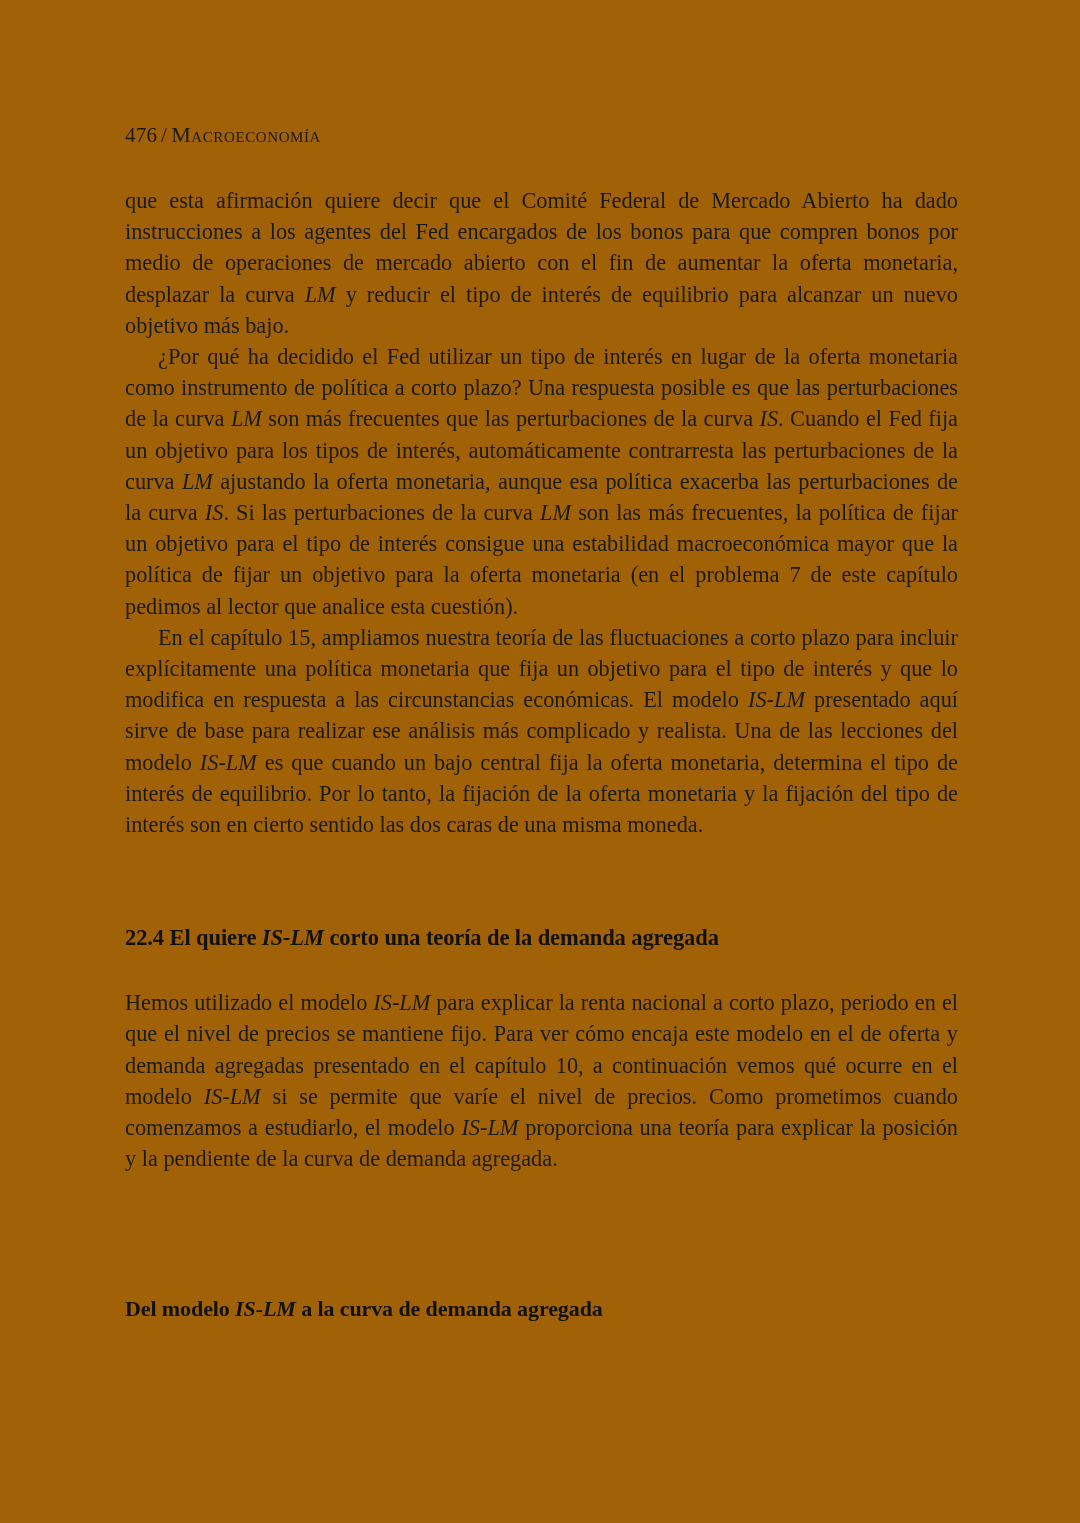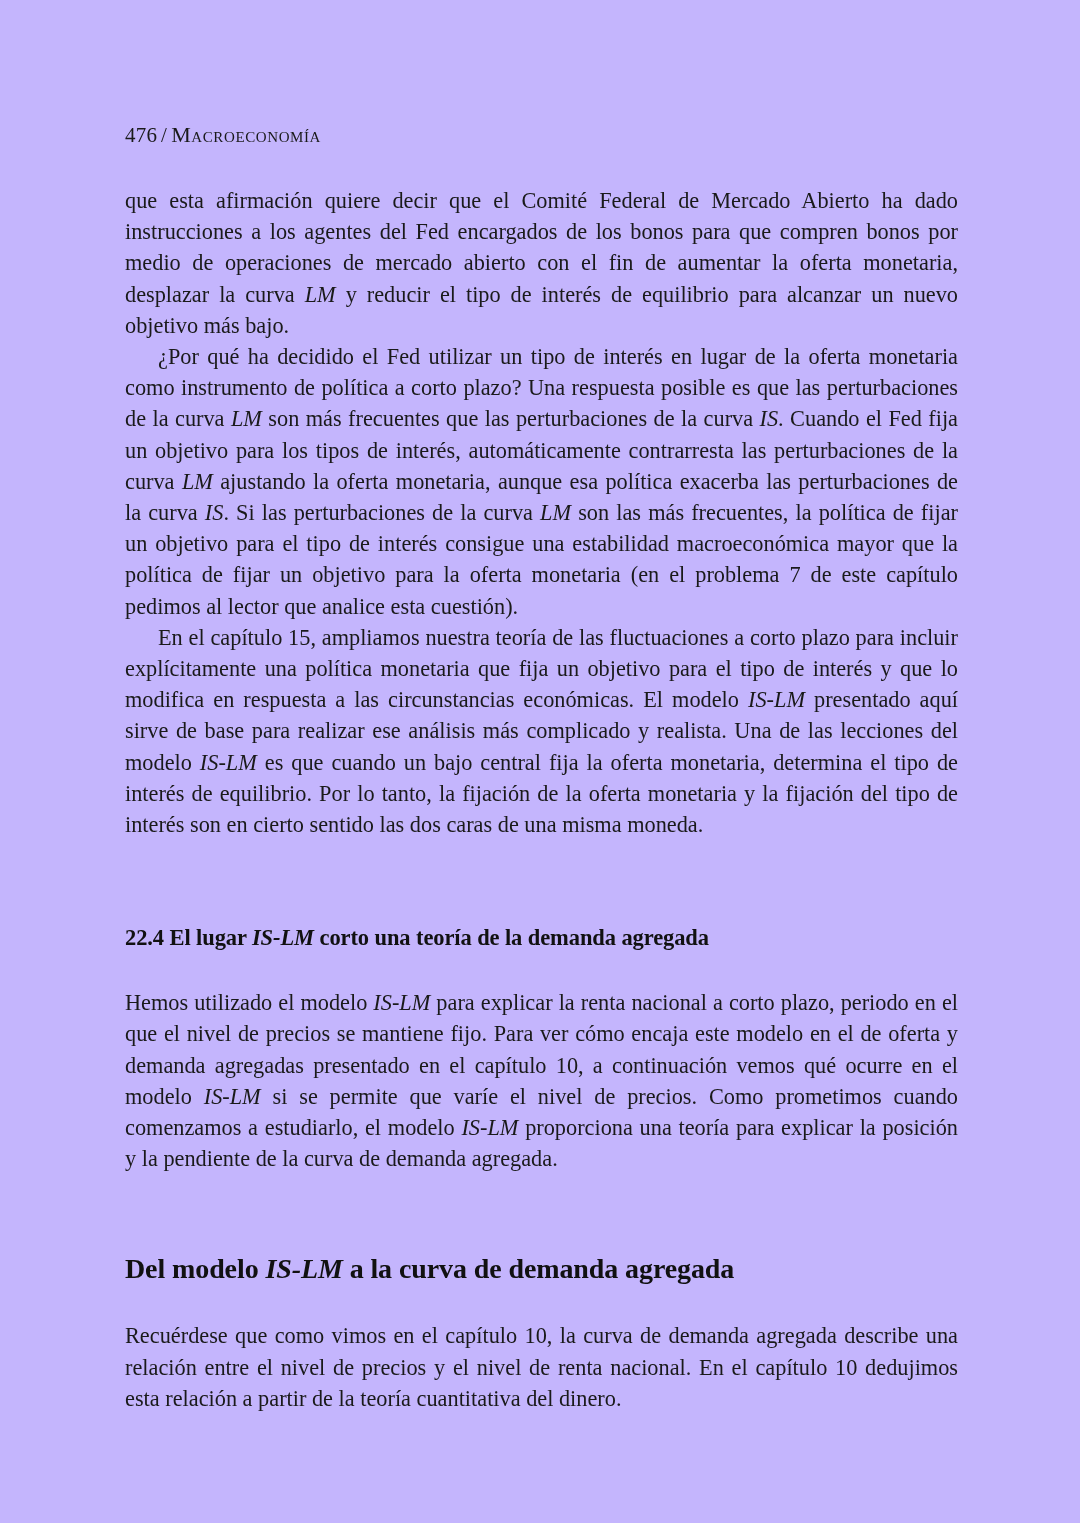--- a/index.html
+++ b/index.html
@@ -11,21 +11,21 @@
     width: 1080px;
     height: 1523px;
     font-family: "Liberation Serif", "DejaVu Serif", serif;
     color: #1a1a1a;
     -webkit-font-smoothing: antialiased;
   }
   .page {
     position: relative;
     width: 1080px;
     height: 1523px;
-    background: #c4b5fd;
+    background: #a16207;
     box-sizing: border-box;
   }
 
   
   .running-head {
     position: absolute;
     left: 125px;
     top: 122px;
     font-size: 21px;
     letter-spacing: 0.2px;
@@ -68,23 +68,24 @@
     font-weight: bold;
     color: #111111;
     text-align: left;
   }
   h2.section-heading {
     font-size: 22.5px;
     line-height: 30px;
     letter-spacing: -0.1px;
   }
   h3.subsection-heading {
-    font-size: 28px;
+    font-size: 22px;
     line-height: 30px;
     letter-spacing: -0.1px;
+    margin-top: 40px;
   }
 
   .gap-before-section  { height: 83px; }
   .gap-after-section   { height: 34px; }
   .gap-before-subsec   { height: 80px; }
   .gap-after-subsec    { height: 36px; }
 </style>
 </head>
 <body>
 
@@ -97,28 +98,27 @@
   <div class="column">
 
     <p class="body"><span>que esta afirmación quiere decir que el Comité Federal de Mercado Abierto ha dado instrucciones a los agentes del Fed encargados de los bonos para que compren bonos por medio de operaciones de mercado abierto con el fin de aumentar la oferta monetaria, desplazar la curva </span><i>LM</i><span> y reducir el tipo de interés de equilibrio para alcanzar un nuevo objetivo más bajo.</span></p>
 
     <p class="body indent"><span>¿Por qué ha decidido el Fed utilizar un tipo de interés en lugar de la oferta monetaria como instrumento de política a corto plazo? Una respuesta posible es que las perturbaciones de la curva </span><i>LM</i><span> son más frecuentes que las perturbaciones de la curva </span><i>IS</i><span>. Cuando el Fed fija un objetivo para los tipos de interés, automáticamente contrarresta las perturbaciones de la curva </span><i>LM</i><span> ajustando la oferta monetaria, aunque esa política exacerba las perturbaciones de la curva </span><i>IS</i><span>. Si las perturbaciones de la curva </span><i>LM</i><span> son las más frecuentes, la política de fijar un objetivo para el tipo de interés consigue una estabilidad macroeconómica mayor que la política de fijar un objetivo para la oferta monetaria (en el problema 7 de este capítulo pedimos al lector que analice esta cuestión).</span></p>
 
     <p class="body indent"><span>En el capítulo 15, ampliamos nuestra teoría de las fluctuaciones a corto plazo para incluir explícitamente una política monetaria que fija un objetivo para el tipo de interés y que lo modifica en respuesta a las circunstancias económicas. El modelo </span><i>IS-LM</i><span> presentado aquí sirve de base para realizar ese análisis más complicado y realista. Una de las lecciones del modelo </span><i>IS-LM</i><span> es que cuando un bajo central fija la oferta monetaria, determina el tipo de interés de equilibrio. Por lo tanto, la fijación de la oferta monetaria y la fijación del tipo de interés son en cierto sentido las dos caras de una misma moneda.</span></p>
 
     <div class="gap-before-section"></div>
 
-    <h2 class="section-heading"><span>22.4</span><span> El lugar </span><i>IS-LM</i><span> corto una teoría de la demanda agregada</span></h2>
+    <h2 class="section-heading"><span>22.4</span><span> El quiere </span><i>IS-LM</i><span> corto una teoría de la demanda agregada</span></h2>
 
     <div class="gap-after-section"></div>
 
     <p class="body"><span>Hemos utilizado el modelo </span><i>IS-LM</i><span> para explicar la renta nacional a corto plazo, periodo en el que el nivel de precios se mantiene fijo. Para ver cómo encaja este modelo en el de oferta y demanda agregadas presentado en el capítulo 10, a continuación vemos qué ocurre en el modelo </span><i>IS-LM</i><span> si se permite que varíe el nivel de precios. Como prometimos cuando comenzamos a estudiarlo, el modelo </span><i>IS-LM</i><span> proporciona una teoría para explicar la posición y la pendiente de la curva de demanda agregada.</span></p>
 
     <div class="gap-before-subsec"></div>
 
     <h3 class="subsection-heading"><span>Del modelo </span><i>IS-LM</i><span> a la curva de demanda agregada</span></h3>
 
     <div class="gap-after-subsec"></div>
 
-    <p class="body">Recuérdese que como vimos en el capítulo 10, la curva de demanda agregada describe una relación entre el nivel de precios y el nivel de renta nacional. En el capítulo 10 dedujimos esta relación a partir de la teoría cuantitativa del dinero.</p>
 
   </div>
 </div>
 
 </body></html>

